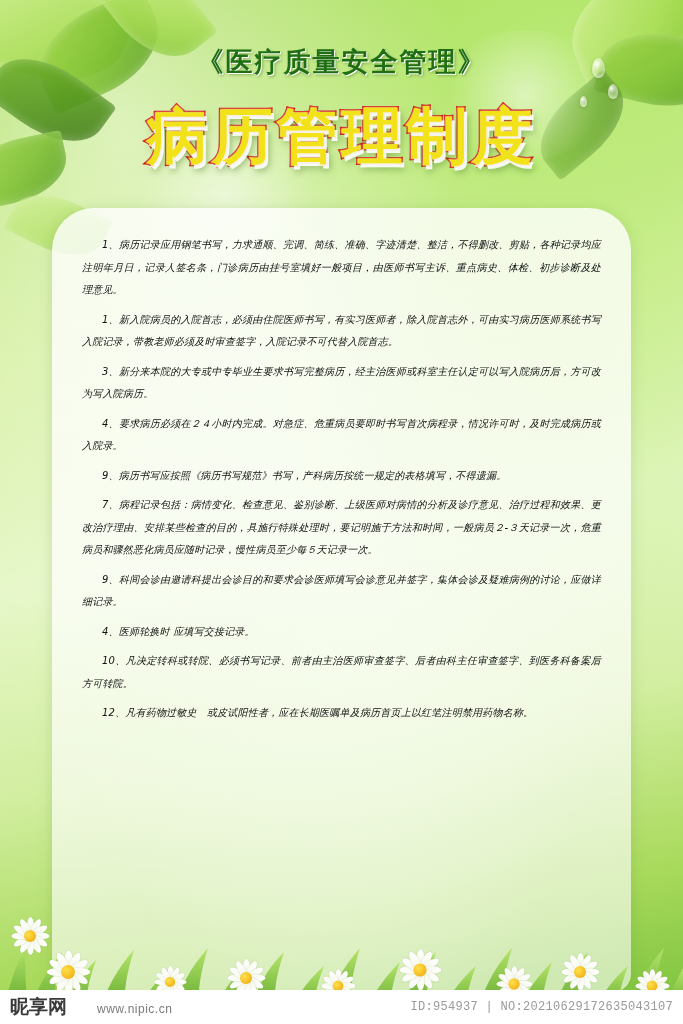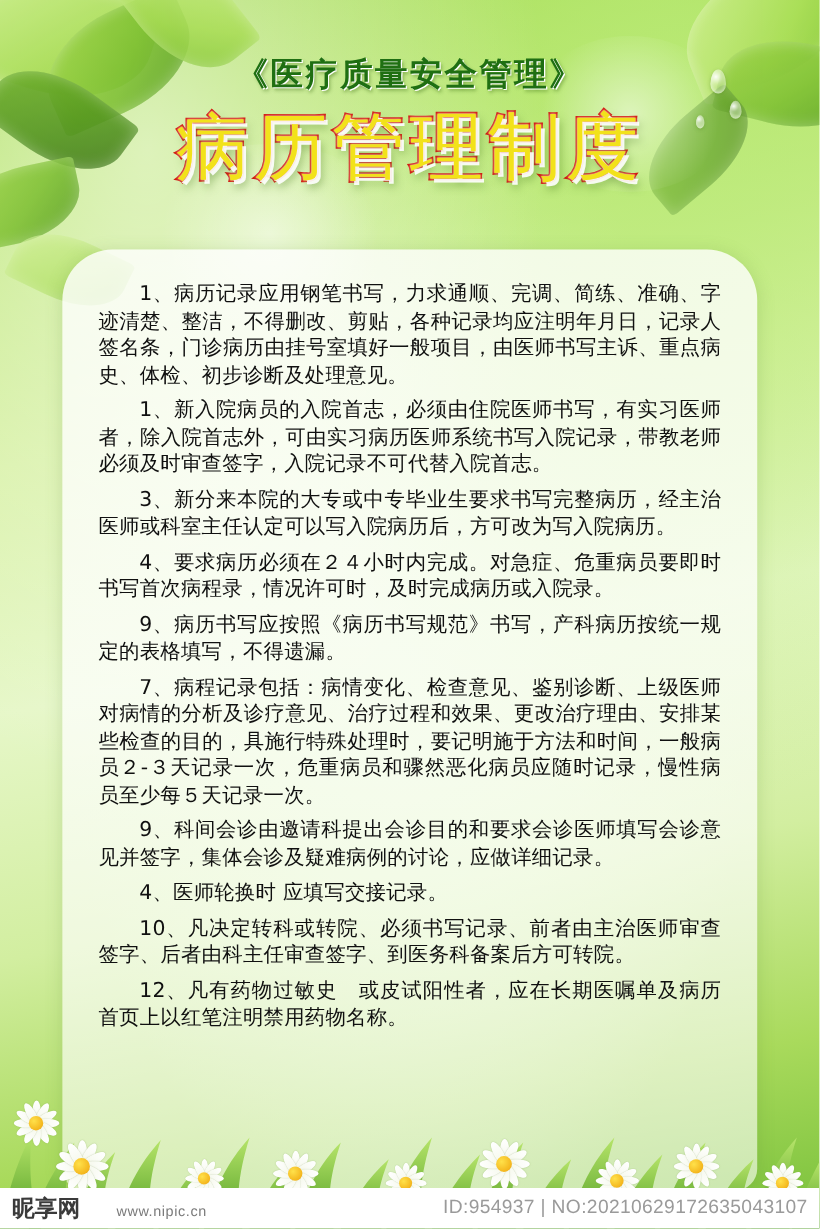--- a/index.html
+++ b/index.html
@@ -61,23 +61,23 @@
   }
   .subtitle {
     font-family: "DejaVu Serif", "Liberation Serif", serif;
     font-weight: bold;
     font-size: 27px;
     letter-spacing: 2px;
     color: #1f6f12;
     text-shadow: 1px 1px 0 #ffffff, 2px 2px 3px rgba(60,110,20,0.45);
   }
   .main-title {
-    margin-top: 2px;
+    margin-top: 16px;
     font-family: "DejaVu Serif", "Liberation Serif", serif;
-    font-weight: normal;
+    font-weight: bold;
     font-size: 61px;
     letter-spacing: 4px;
     color: #f2e21a;
     -webkit-text-stroke: 3px #d41a10;
     paint-order: stroke fill;
     text-shadow:
       0 0 2px #ffffff,
       3px 4px 0 rgba(255,255,255,0.9),
       4px 6px 7px rgba(70,120,30,0.5);
   }
@@ -92,27 +92,28 @@
     border-radius: 42px 42px 18px 18px;
     background: linear-gradient(180deg, rgba(255,255,255,0.80) 0%, rgba(255,255,255,0.72) 45%, rgba(255,255,255,0.58) 100%);
     box-shadow: 0 2px 14px rgba(90,140,50,0.22);
     z-index: 5;
     padding: 26px 30px 10px 30px;
     box-sizing: border-box;
     overflow: hidden;
   }
   .para {
     font-family: "DejaVu Sans", "Liberation Sans", sans-serif;
-    font-size: 17px;
+    font-size: 10px;
     line-height: 22.5px;
     color: #101010;
     text-align: justify;
     text-indent: 2em;
     margin: 0 0 7px 0;
     letter-spacing: 0.2px;
+    font-style: italic;
   }
 
   
   .grass {
     position: absolute;
     left: 0;
     bottom: 0;
     width: 683px;
     height: 130px;
     z-index: 7;
@@ -175,22 +176,22 @@
     color: #3a3a3a;
   }
   .brand-url {
     font-family: "Liberation Sans", sans-serif;
     font-size: 12px;
     color: #7a7a7a;
     letter-spacing: 0.5px;
     margin-left: 24px;
   }
   .footer-id {
-    font-family: Liberation Sans, sans-serif;
-    font-size: 16px;
+    font-family: Liberation Mono, monospace;
+    font-size: 12px;
     color: #9a9a9a;
     letter-spacing: 0.3px;
   }
 </style>
 </head>
 <body>
 
 <div class="poster">
 
   <div class="leaf light" style="left:-24px; top:-16px; width:150px; height:96px; transform:rotate(18deg);"></div>

